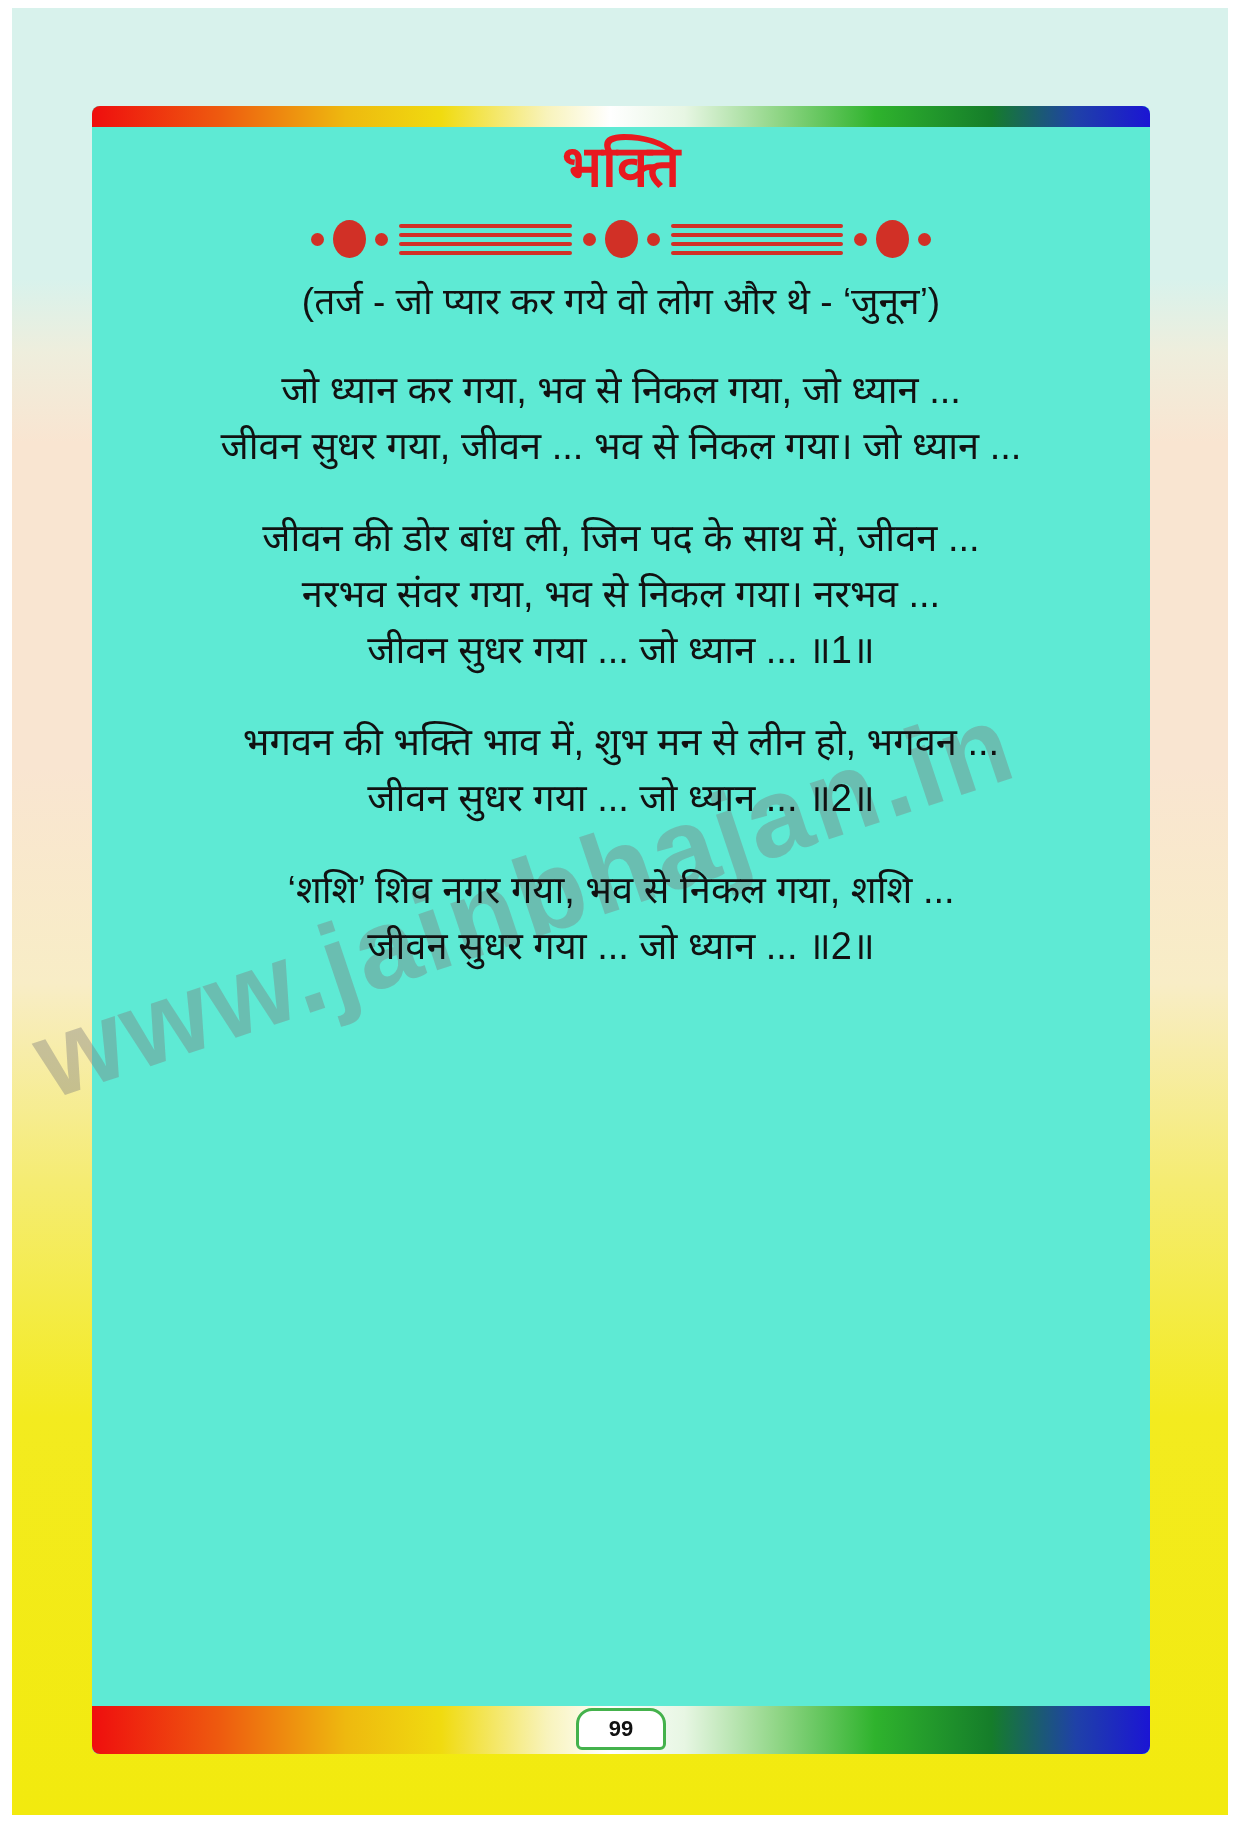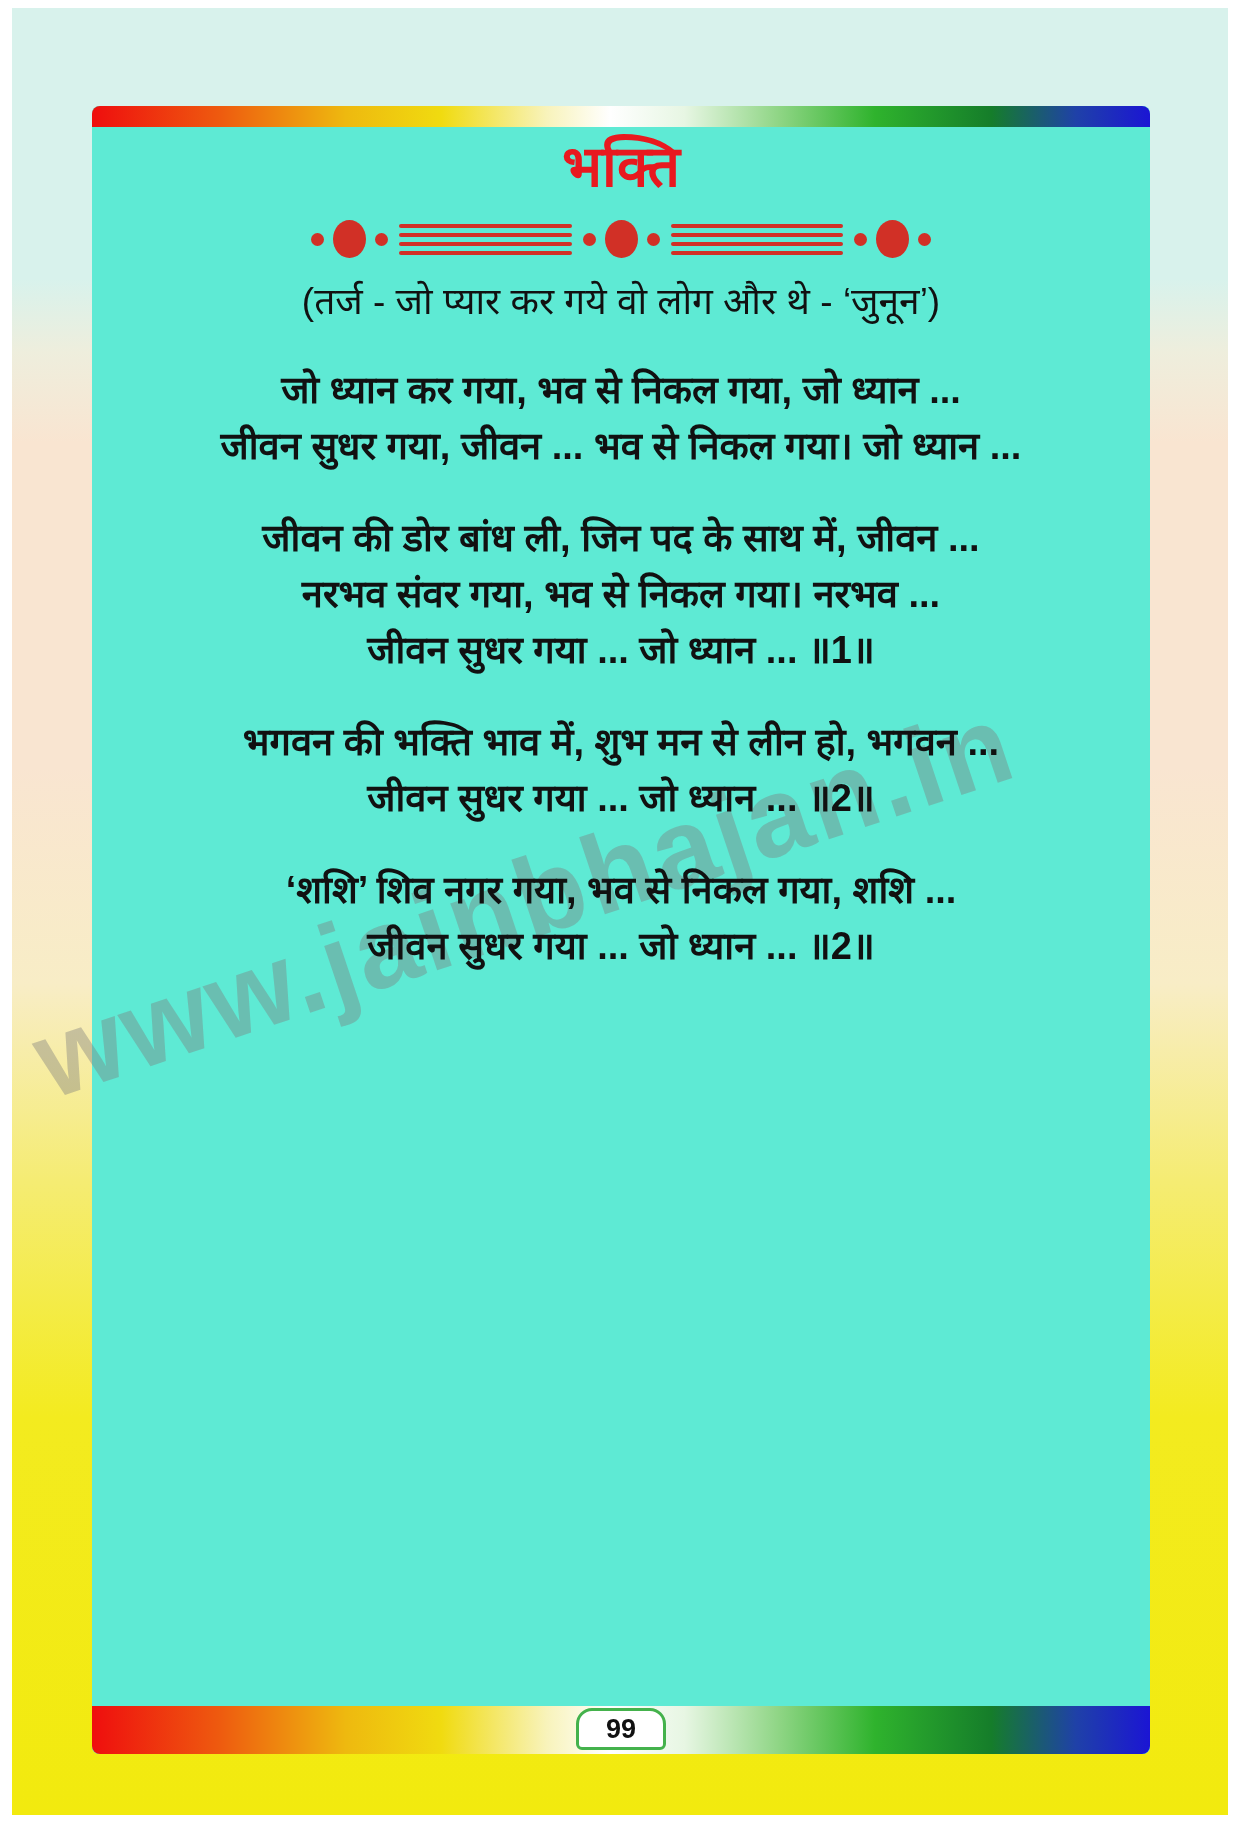--- a/index.html
+++ b/index.html
@@ -73,21 +73,21 @@
 
   .tune {
     margin-top: 20px;
     font-size: 37px;
     font-weight: 400;
     line-height: 48px;
   }
   .stanza { margin-top: 36px; }
   .stanza p {
     font-size: 38px;
-    font-weight: 700;
+    font-weight: 400;
     line-height: 56px;
     white-space: nowrap;
   }
   
   .watermark {
     position: absolute;
     left: 18px; top: 1002px;
     z-index: 1;
     font-size: 112px;
     font-weight: 700;
@@ -102,21 +102,21 @@
   .pagebox {
     position: absolute;
     left: 50%; bottom: 4px;
     transform: translateX(-50%);
     z-index: 3;
     width: 90px; height: 42px;
     background: #ffffff;
     border: 3px solid #44b24c;
     border-radius: 16px 16px 6px 6px;
     display: flex; align-items: center; justify-content: center;
-    font-size: 27px;
+    font-size: 22px;
     font-weight: 700;
     color: #111111;
   }
 </style>
 </head>
 <body>
 
 <div class="bg"></div>
 
 <div class="card">

